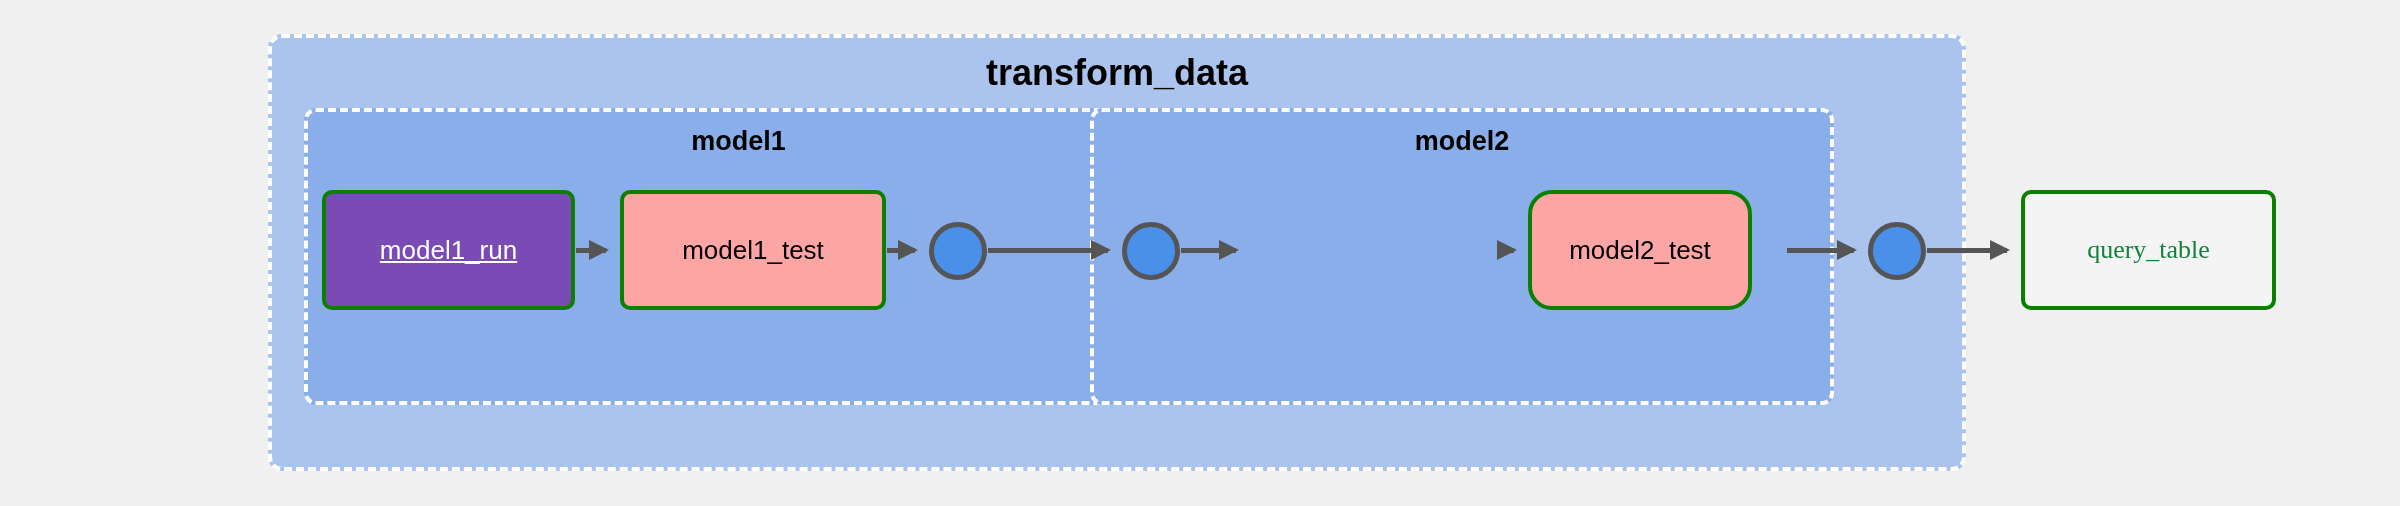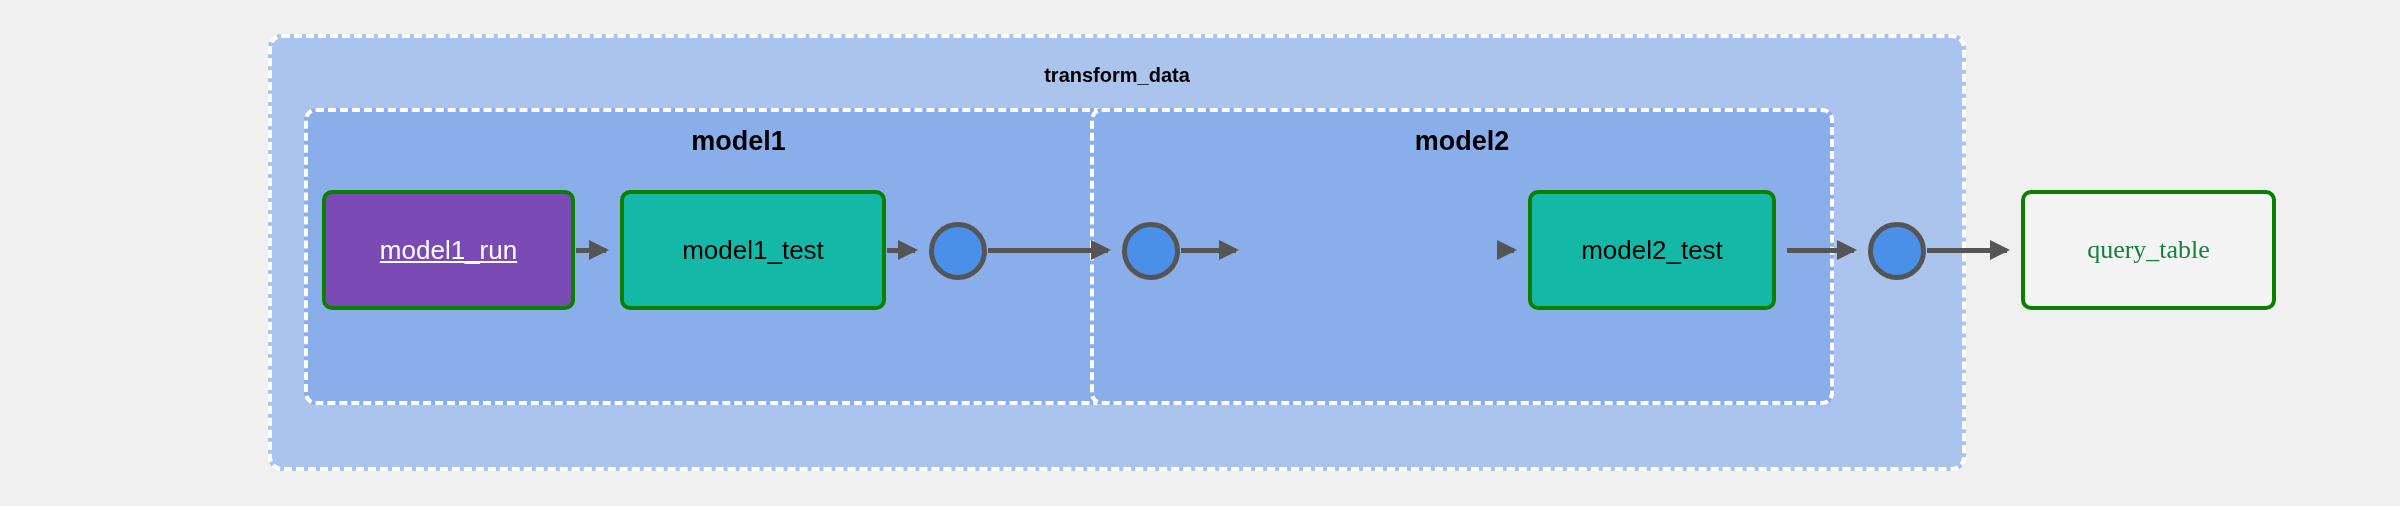--- a/index.html
+++ b/index.html
@@ -46,21 +46,21 @@
 
   .cluster-label {
     position: absolute;
     left: 0;
     width: 100%;
     text-align: center;
     font-weight: bold;
     color: #000000;
     white-space: nowrap;
   }
-  .cluster-outer > .cluster-label { top: 26px;  font-size: 20px; }
+  .cluster-outer > .cluster-label { top: 14px;  font-size: 36px; }
   .cluster-inner > .cluster-label { top: 14px;  font-size: 27px; }
 
   
   .node {
     position: absolute;
     box-sizing: border-box;
     display: flex;
     align-items: center;
     justify-content: center;
     border: 4px solid #0b8000;
@@ -69,33 +69,33 @@
     white-space: nowrap;
     top: 190px;
     height: 120px;
   }
   .node-run {
     background: #7b4bb5;
     color: #ffffff;
     text-decoration: underline;
   }
   .node-test {
-    background: #14b8a6;
+    background: #fca5a5;
     color: #000000;
   }
   .node-table {
     background: #f4f4f4;
     color: #15803d;
     font-family: Liberation Serif, serif;
   }
 
   #node-model1-run  { left: 322px;  width: 253px; }
   #node-model1-test { left: 620px;  width: 266px; }
   #node-model2-run  { left: 1250px; width: 253px; }
-  #node-model2-test { left: 1528px; width: 248px; }
+  #node-model2-test { left: 1528px; width: 224px; border-radius: 24px; }
   #node-query-table { left: 2021px; width: 255px; }
 
   
   .circle-node {
     position: absolute;
     box-sizing: border-box;
     top: 222px;
     width: 58px;
     height: 58px;
     border-radius: 50%;

